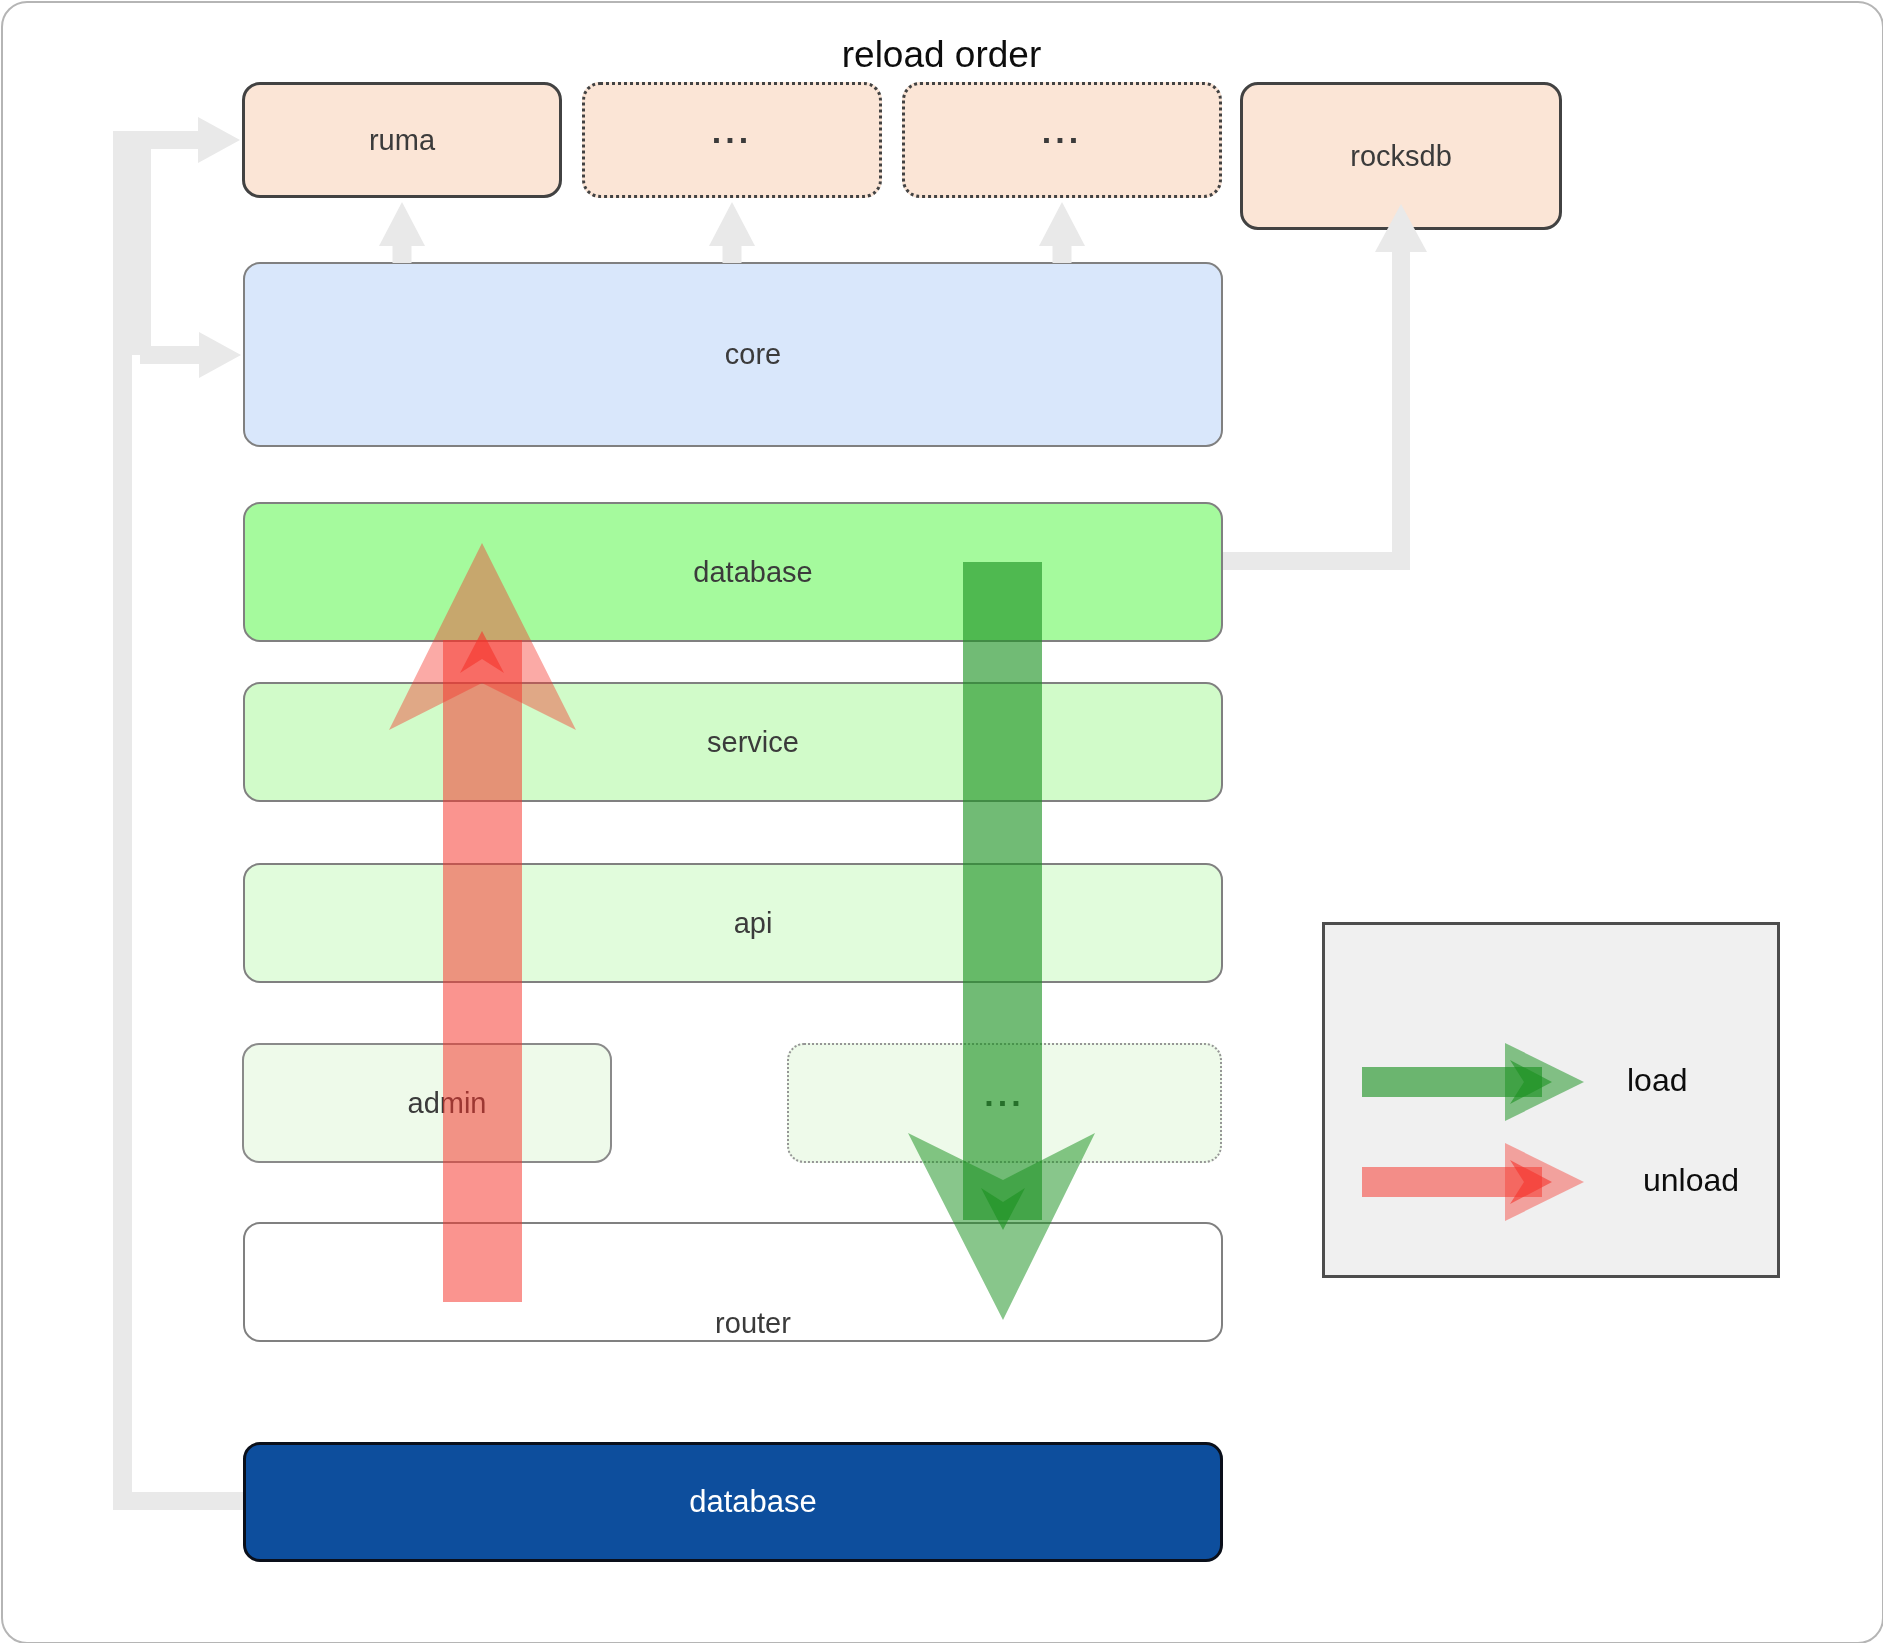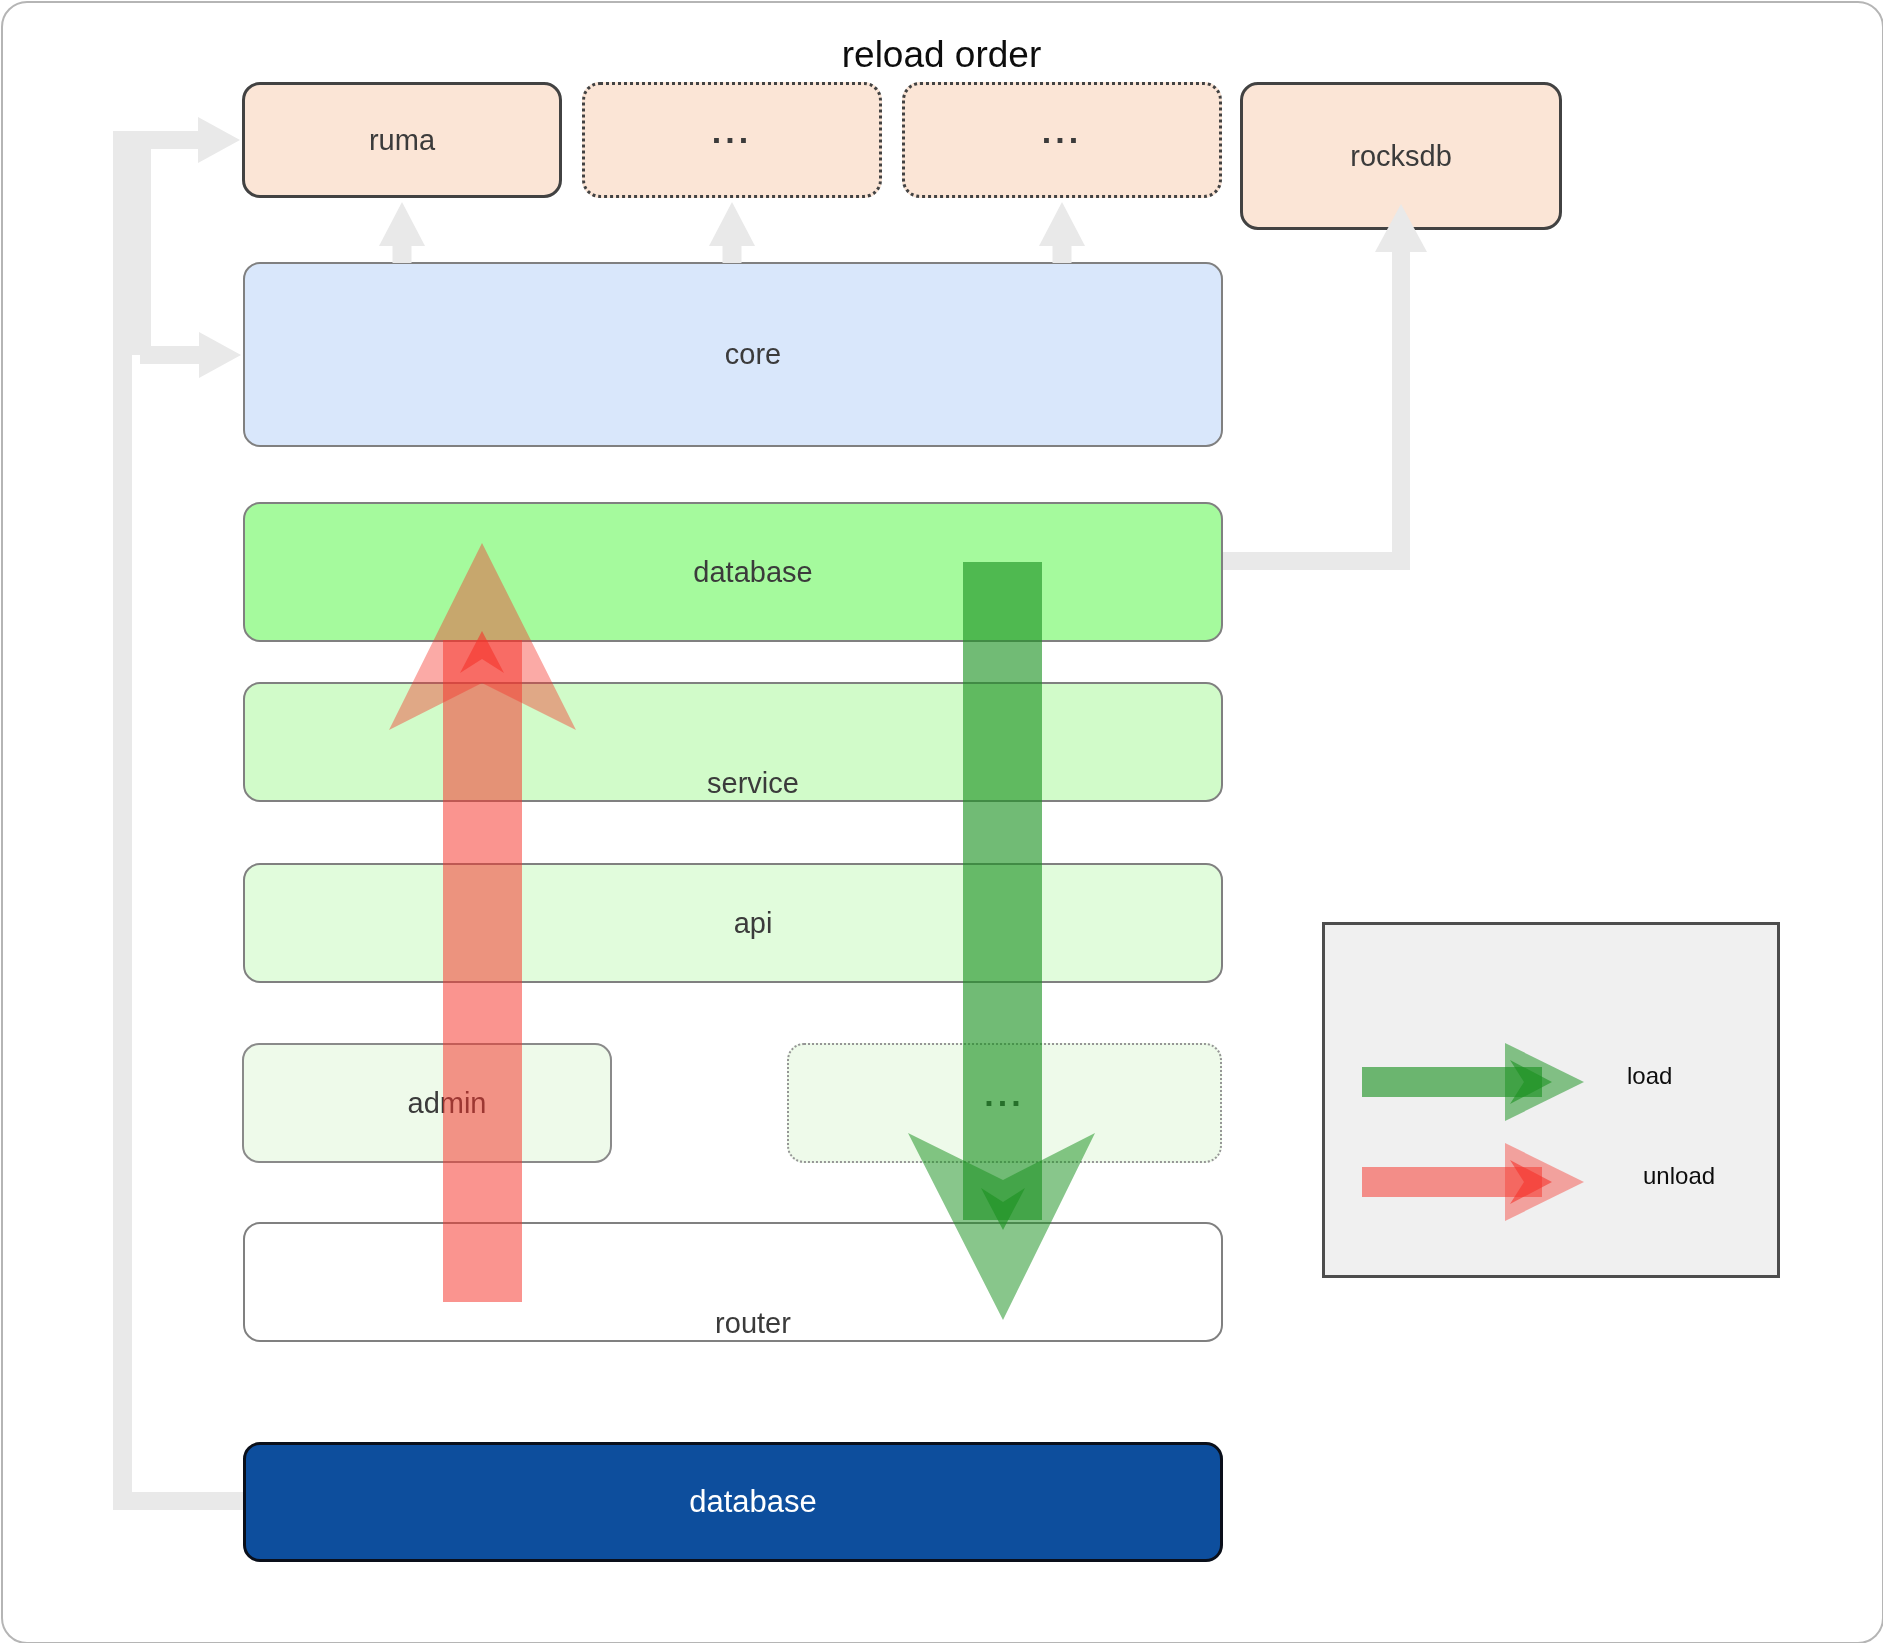--- a/index.html
+++ b/index.html
@@ -22,21 +22,21 @@
   #node-api{left:243px;top:863px;width:980px;height:120px;}
   #node-admin{left:242px;top:1043px;width:370px;height:120px;border-color:#8a8a8a;}
   #node-ellipsis-admin{left:787px;top:1043px;width:435px;height:120px;border:2px dotted #969696;}
   #node-router{left:243px;top:1222px;width:980px;height:120px;background:#ffffff;align-items:flex-end;}
   #node-conduwuit{left:243px;top:1442px;width:980px;height:120px;border:3px solid #0a0f1a;color:#ffffff;font-size:31px;}
   #arrow-layer{position:absolute;left:0;top:0;width:1883px;height:1643px;pointer-events:none;}
   
   #legend{position:absolute;left:1322px;top:922px;width:458px;height:356px;box-sizing:border-box;
           border:3px solid #4d4d4d;}
   #legend-title{position:absolute;left:0;top:34px;width:100%;text-align:center;font-size:37px;color:#0d0d0d;}
-  .legend-label{position:absolute;left:1627px;font-size:24px;color:#0d0d0d;}
+  .legend-label{position:absolute;left:1627px;font-size:32px;color:#0d0d0d;}
   #legend-label-load{top:1062px;}
   #legend-label-unload{top:1162px;margin-left:16px;}
 </style>
 </head>
 <body>
 
 <div id="canvas">
 
   <div class="box top-box" id="node-ruma" style="background-color: rgb(251, 229, 214);">
     <span>ruma</span>
@@ -50,21 +50,21 @@
   <div class="box top-box" id="node-rocksdb" style="background-color: rgb(251, 229, 214);">
     <span>rocksdb</span>
   </div>
 
   <div class="box row-box" id="node-core" style="background-color: rgb(217, 231, 251);">
     <span>core</span>
   </div>
   <div class="box row-box" id="node-database" style="background-color: rgb(165, 250, 157);">
     <span>database</span>
   </div>
-  <div class="box row-box" id="node-service" style="background-color: rgb(209, 251, 201); align-items: flex-end;">
+  <div class="box row-box" id="node-service" style="background-color: rgb(209, 251, 201);">
     <span>service</span>
   </div>
   <div class="box row-box" id="node-api" style="background-color: rgb(225, 252, 220);">
     <span>api</span>
   </div>
   <div class="box row-box" id="node-admin" style="background-color: rgb(238, 250, 234);">
     <span>admin</span>
   </div>
   <div class="box" id="node-ellipsis-admin" style="background-color: rgb(238, 250, 234);">
     <span class="ellipsis-label">...</span>

